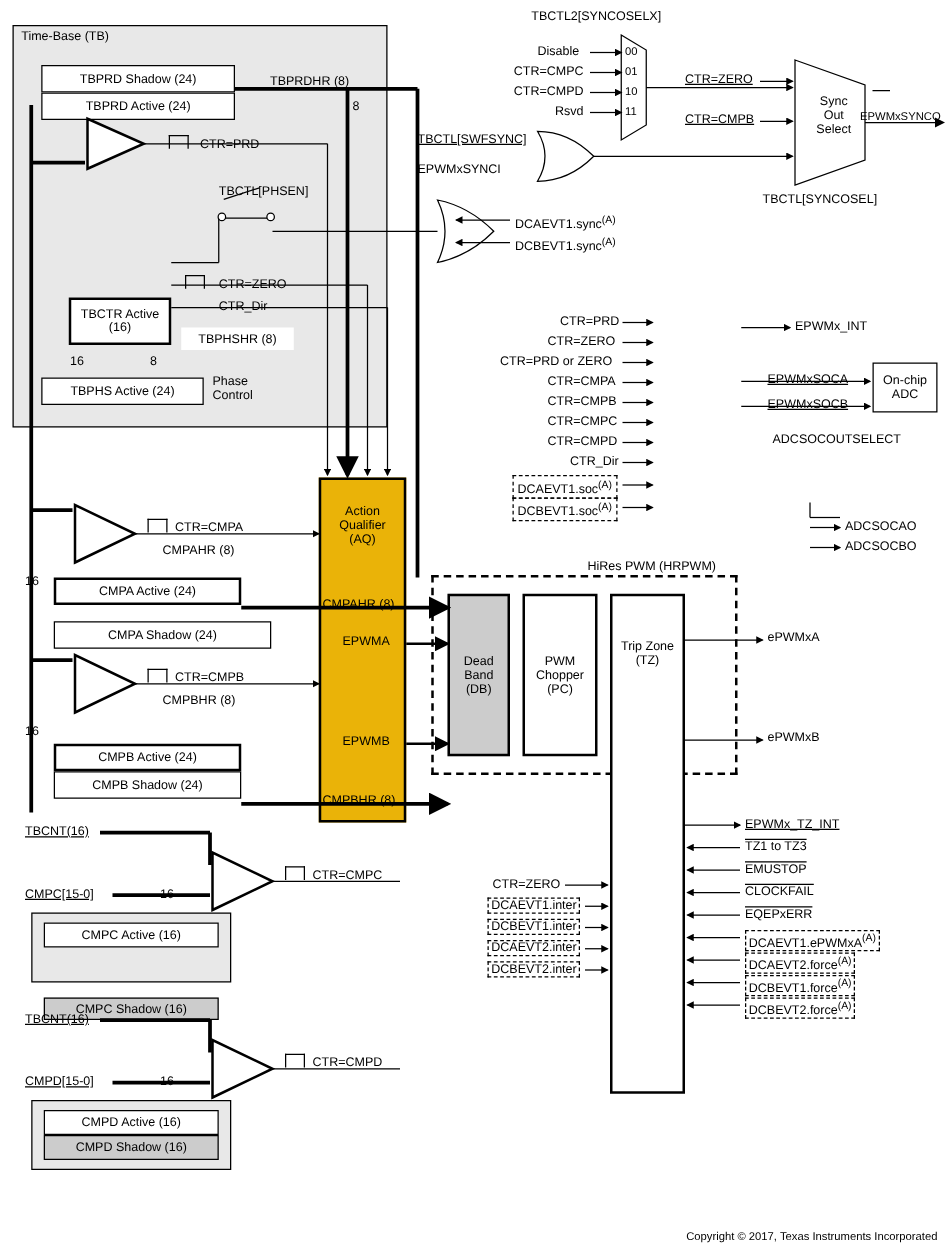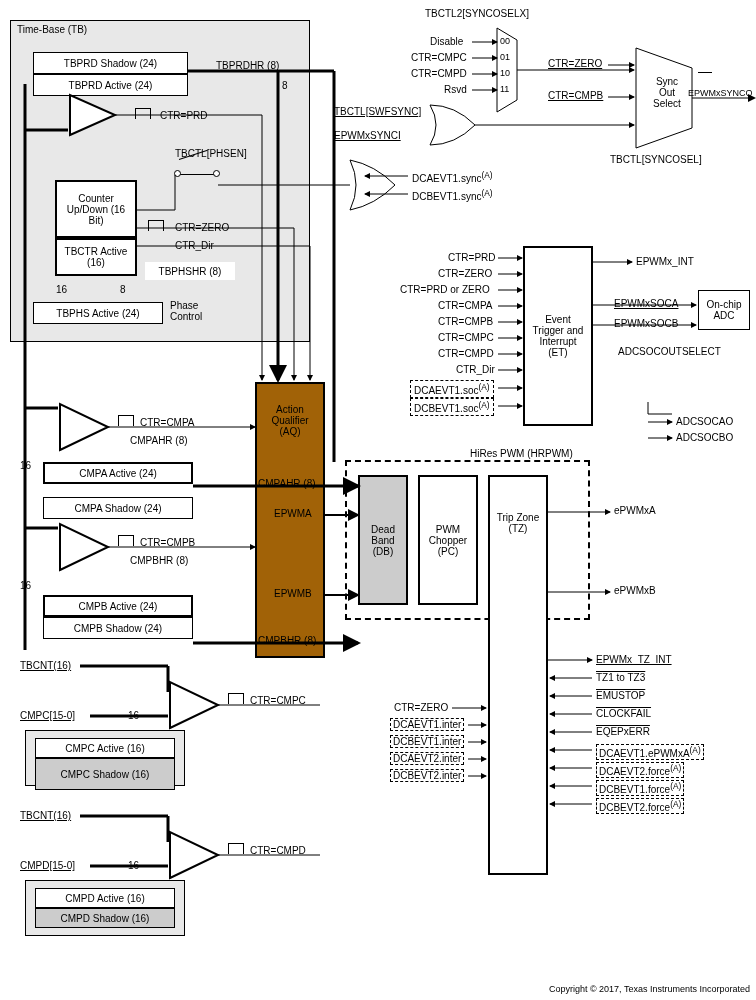--- a/index.html
+++ b/index.html
@@ -1,18 +1,18 @@
 <!DOCTYPE html>
 <html><head>
 <meta charset="utf-8">
 <style>
 html,body{margin:0;padding:0;font-family:Arial,Helvetica,sans-serif;font-size:10px;color:#000;background:#fff}
 .canvas{position:relative;width:756px;height:1000px;background:#fff}
 .box{position:absolute;border:1px solid #000;background:#fff;display:flex;align-items:center;justify-content:center;text-align:center;padding:2px;box-sizing:border-box}
-.shade{background:#a16207}
+.shade{background:#eab308}
 .dark{background:#ccc}
 .thick{border-width:2px}
 .lbl{position:absolute;white-space:nowrap}
 .group{position:absolute;border:1px solid #000;background:#e8e8e8;box-sizing:border-box}
 .group-title{position:absolute;top:3px;left:6px;white-space:nowrap}
 .dashgroup{position:absolute;border:2px dashed #000;box-sizing:border-box}
 .pulse{position:absolute;border:1px solid #000;border-bottom:none;width:14px;height:10px}
 svg{position:absolute;top:0;left:0}
 </style>
 </head>
@@ -57,23 +57,20 @@
 
 <div class="pulse" style="left:135px;top:108px"></div>
 <span class="lbl" style="left:160px;top:110px">CTR=PRD</span>
 <span class="lbl" style="left:175px;top:148px">TBCTL[PHSEN]</span>
 <div class="lbl" style="left:177px;top:162px;width:40px;height:12px;border-bottom:1px solid #000">
   <span style="position:absolute;left:-3px;top:8px;width:5px;height:5px;border:1px solid #000;border-radius:50%;background:#fff"></span>
   <span style="position:absolute;right:-3px;top:8px;width:5px;height:5px;border:1px solid #000;border-radius:50%;background:#fff"></span>
   <span style="position:absolute;left:2px;top:-3px;width:30px;height:1px;background:#000;transform-origin:left;transform:rotate(-18deg)"></span>
 </div>
 
-<div class="box thick" style="left:55px;top:180px;width:82px;height:58px">
-      <span>Counter Up/Down (16 Bit)</span>
-    </div>
 <div class="box thick" style="left:55px;top:238px;width:82px;height:38px">
       <span>TBCTR Active (16)</span>
     </div>
 
 <div class="pulse" style="left:148px;top:220px"></div>
 <span class="lbl" style="left:175px;top:222px">CTR=ZERO</span>
 <span class="lbl" style="left:175px;top:240px">CTR_Dir</span>
 <div class="box" style="left:145px;top:262px;width:90px;height:18px;border:none">
       <span>TBPHSHR (8)</span>
     </div>
@@ -86,21 +83,21 @@
 <span class="lbl" style="left:170px;top:300px;width:50px;white-space:normal">Phase Control</span>
 
 
 <div class="pulse" style="left:118px;top:415px"></div>
 <span class="lbl" style="left:140px;top:417px">CTR=CMPA</span>
 <span class="lbl" style="left:130px;top:435px">CMPAHR (8)</span>
 <span class="lbl" style="left:20px;top:460px">16</span>
 <div class="box thick" style="left:43px;top:462px;width:150px;height:22px">
       <span>CMPA Active (24)</span>
     </div>
-<div class="box" style="left:43px;top:497px;width:150px;height:22px">
+<div class="box" style="left:43px;top:497px;width:174px;height:22px">
       <span>CMPA Shadow (24)</span>
     </div>
 
 <div class="pulse" style="left:118px;top:535px"></div>
 <span class="lbl" style="left:140px;top:537px">CTR=CMPB</span>
 <span class="lbl" style="left:130px;top:555px">CMPBHR (8)</span>
 <span class="lbl" style="left:20px;top:580px">16</span>
 <div class="box thick" style="left:43px;top:595px;width:150px;height:22px">
       <span>CMPB Active (24)</span>
     </div>
@@ -110,21 +107,21 @@
 
 <span class="lbl" style="left:20px;top:660px;text-decoration:underline">TBCNT(16)</span>
 <div class="pulse" style="left:228px;top:693px"></div>
 <span class="lbl" style="left:250px;top:695px">CTR=CMPC</span>
 <span class="lbl" style="left:20px;top:710px;text-decoration:underline">CMPC[15-0]</span>
 <span class="lbl" style="left:128px;top:710px">16</span>
 <div class="group" style="left:25px;top:730px;width:160px;height:56px"></div>
 <div class="box" style="left:35px;top:738px;width:140px;height:20px">
       <span>CMPC Active (16)</span>
     </div>
-<div class="box dark" style="left:35px;top:758px;width:140px;height:32px">
+<div class="box dark" style="left:35px;top:798px;width:140px;height:18px">
       <span>CMPC Shadow (16)</span>
     </div>
 
 <span class="lbl" style="left:20px;top:810px;text-decoration:underline">TBCNT(16)</span>
 <div class="pulse" style="left:228px;top:843px"></div>
 <span class="lbl" style="left:250px;top:845px">CTR=CMPD</span>
 <span class="lbl" style="left:20px;top:860px;text-decoration:underline">CMPD[15-0]</span>
 <span class="lbl" style="left:128px;top:860px">16</span>
 <div class="group" style="left:25px;top:880px;width:160px;height:56px"></div>
 <div class="box" style="left:35px;top:888px;width:140px;height:20px">
@@ -159,46 +156,43 @@
 <span class="lbl" style="left:425px;top:8px">TBCTL2[SYNCOSELX]</span>
 <span class="lbl" style="left:430px;top:36px">Disable</span>
 <span class="lbl" style="left:411px;top:52px">CTR=CMPC</span>
 <span class="lbl" style="left:411px;top:68px">CTR=CMPD</span>
 <span class="lbl" style="left:444px;top:84px">Rsvd</span>
 <span class="lbl" style="left:500px;top:36px;font-size:9px">00</span>
 <span class="lbl" style="left:500px;top:52px;font-size:9px">01</span>
 <span class="lbl" style="left:500px;top:68px;font-size:9px">10</span>
 <span class="lbl" style="left:500px;top:84px;font-size:9px">11</span>
 <span class="lbl" style="left:334px;top:106px;text-decoration:underline">TBCTL[SWFSYNC]</span>
-<span class="lbl" style="left:334px;top:130px;text-decoration:underline">EPWMxSYNCI</span>
+<span class="lbl" style="left:334px;top:130px;">EPWMxSYNCI</span>
 <span class="lbl" style="left:548px;top:58px;text-decoration:underline">CTR=ZERO</span>
 <span class="lbl" style="left:548px;top:90px;text-decoration:underline">CTR=CMPB</span>
 <span class="lbl" style="left:648px;top:76px;width:38px;white-space:normal;text-align:center">Sync Out Select</span>
 <div class="pulse" style="left:698px;top:72px;border-bottom:1px solid #000;border-top:none;height:0;border-left:none;border-right:none"></div>
 <span class="lbl" style="left:688px;top:88px;font-size:9px">EPWMxSYNCO</span>
 <span class="lbl" style="left:610px;top:154px">TBCTL[SYNCOSEL]</span>
 <span class="lbl" style="left:412px;top:170px"><span>DCAEVT1.sync</span><sup>(A)</sup></span>
 <span class="lbl" style="left:412px;top:188px"><span>DCBEVT1.sync</span><sup>(A)</sup></span>
 
-<div class="box thick" style="left:523px;top:246px;width:70px;height:180px">
-      <span style="width:56px;white-space:normal">Event Trigger and Interrupt (ET)</span>
-    </div>
 <span class="lbl" style="left:448px;top:252px">CTR=PRD</span>
 <span class="lbl" style="left:438px;top:268px">CTR=ZERO</span>
 <span class="lbl" style="left:400px;top:284px">CTR=PRD or ZERO</span>
 <span class="lbl" style="left:438px;top:300px">CTR=CMPA</span>
 <span class="lbl" style="left:438px;top:316px">CTR=CMPB</span>
 <span class="lbl" style="left:438px;top:332px">CTR=CMPC</span>
 <span class="lbl" style="left:438px;top:348px">CTR=CMPD</span>
 <span class="lbl" style="left:456px;top:364px">CTR_Dir</span>
 <div class="lbl" style="left:410px;top:380px;border:1px dashed #000;padding:1px 3px"><span>DCAEVT1.soc</span><sup>(A)</sup></div>
 <div class="lbl" style="left:410px;top:398px;border:1px dashed #000;padding:1px 3px"><span>DCBEVT1.soc</span><sup>(A)</sup></div>
 <span class="lbl" style="left:636px;top:256px">EPWMx_INT</span>
 <span class="lbl" style="left:614px;top:298px;text-decoration:underline">EPWMxSOCA</span>
-<span class="lbl" style="left:614px;top:318px;">EPWMxSOCB</span>
+<span class="lbl" style="left:614px;top:318px;text-decoration:underline">EPWMxSOCB</span>
 <div class="box" style="left:698px;top:290px;width:52px;height:40px">
       <span style="width:46px;white-space:normal">On-chip ADC</span>
     </div>
 <span class="lbl" style="left:618px;top:346px">ADCSOCOUTSELECT</span>
 <span class="lbl" style="left:676px;top:416px">ADCSOCAO</span>
 <span class="lbl" style="left:676px;top:432px">ADCSOCBO</span>
 
 <span class="lbl" style="left:596px;top:654px;text-decoration:underline">EPWMx_TZ_INT</span>
 <span class="lbl" style="left:596px;top:672px;text-decoration:overline">TZ1 to TZ3</span>
 <span class="lbl" style="left:596px;top:690px;text-decoration:overline">EMUSTOP</span>

